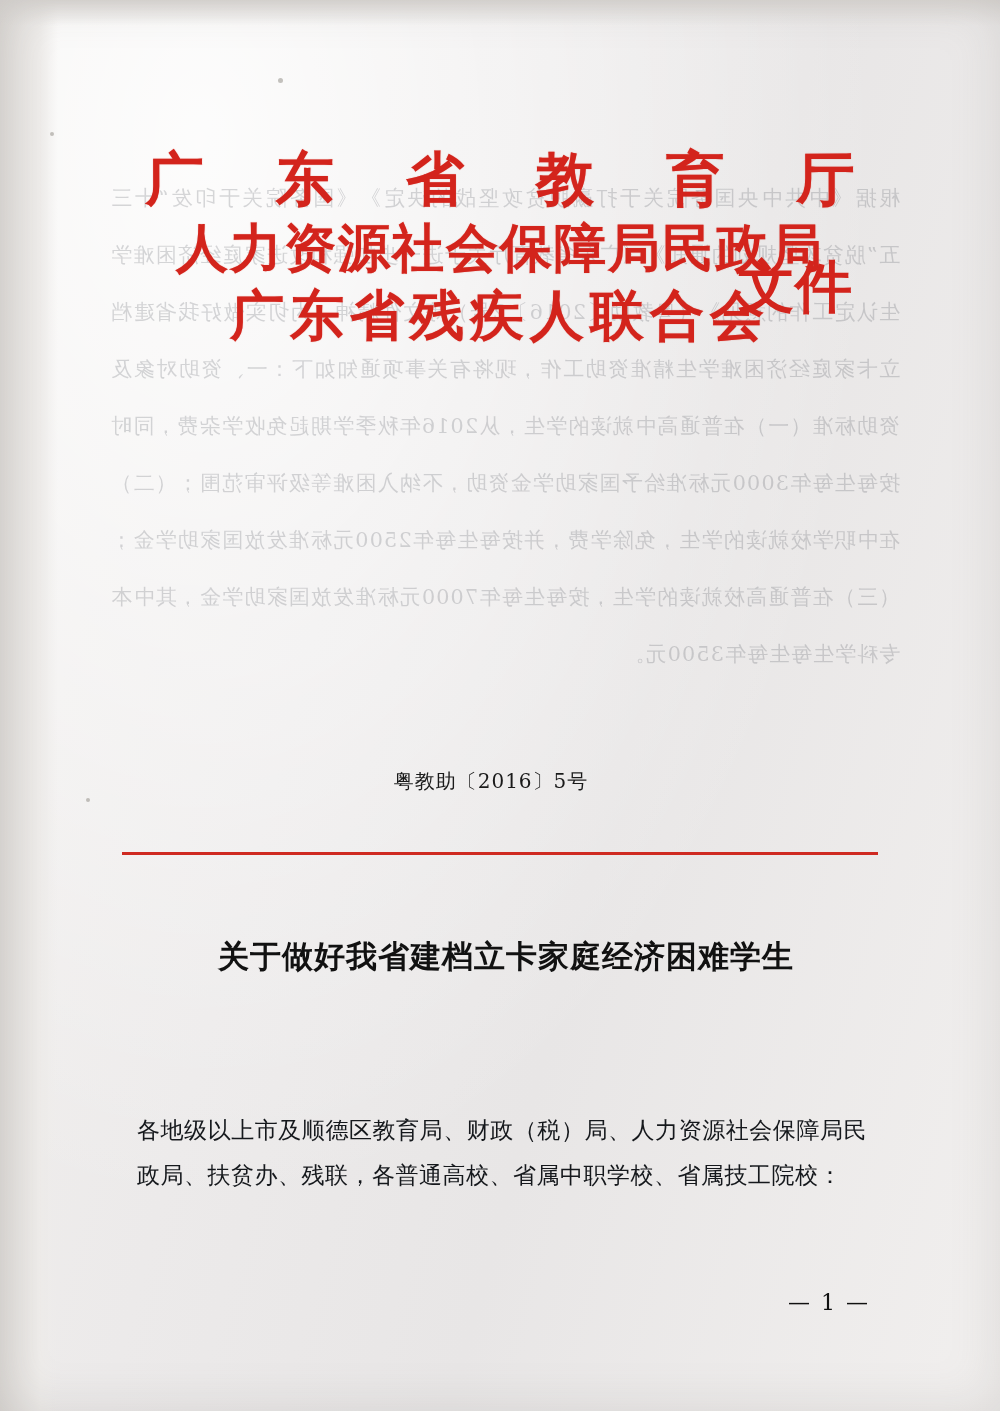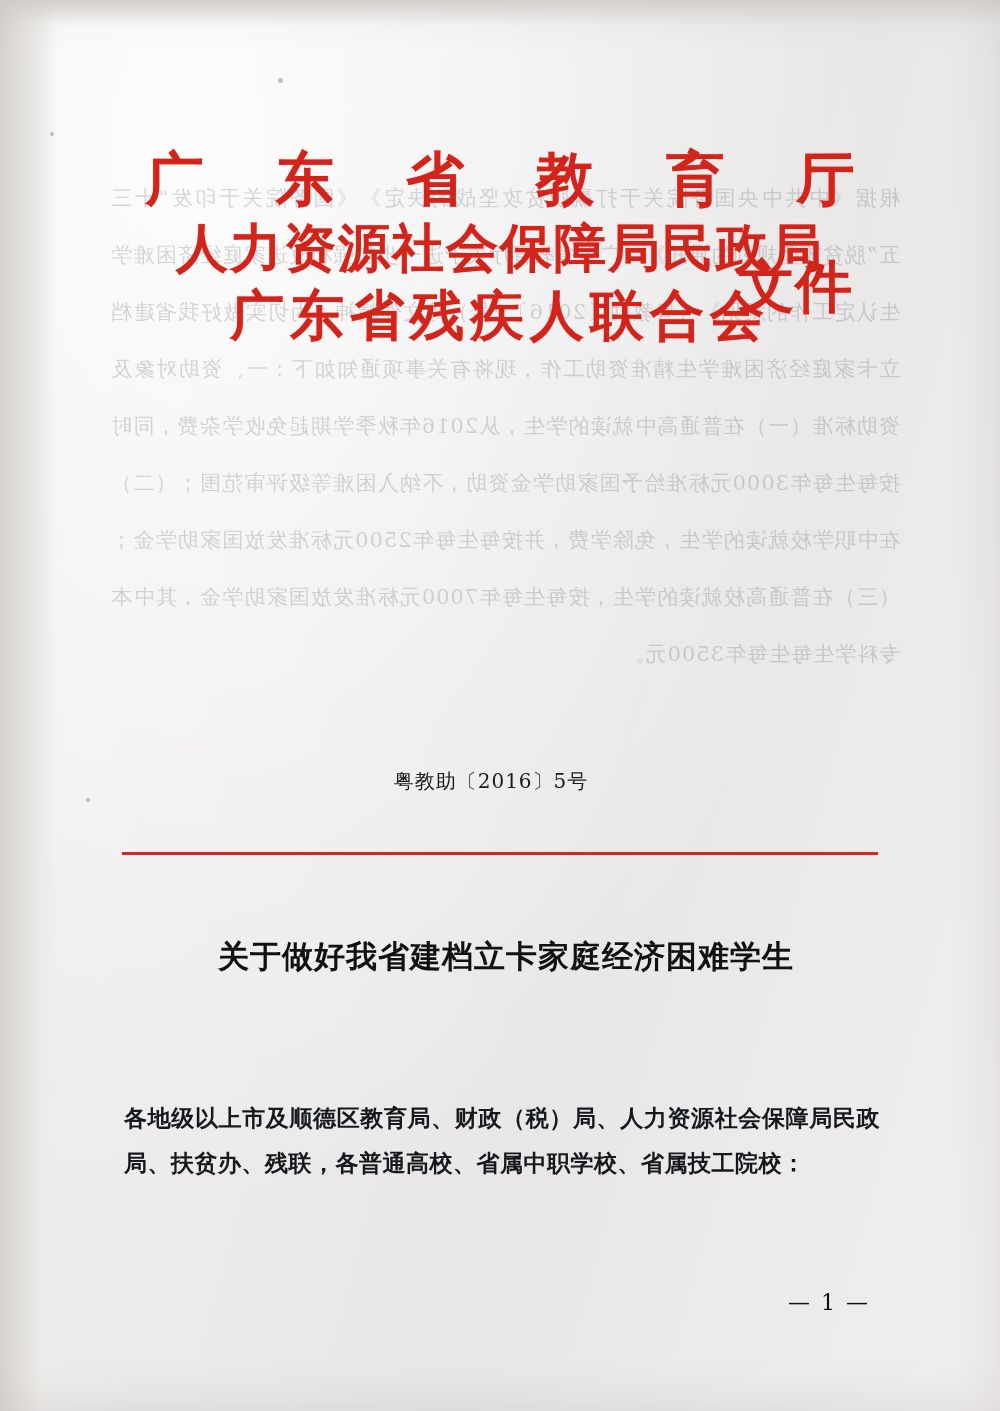--- a/index.html
+++ b/index.html
@@ -142,21 +142,21 @@
     position: absolute;
     left: 124px;
     right: 120px;
     top: 1095px;
     color: #15181c;
     font-size: 23px;
     line-height: 45px;
     text-align: justify;
     letter-spacing: 0.5px;
   }
-  .body-text p { margin: 0; text-indent: 0; font-weight: bold; }
+  .body-text p { margin: 13px; text-indent: 0; }
 
   .page-number {
     position: absolute;
     right: 130px;
     top: 1290px;
     font-size: 22px;
     color: #111;
     letter-spacing: 2px;
   }
 

